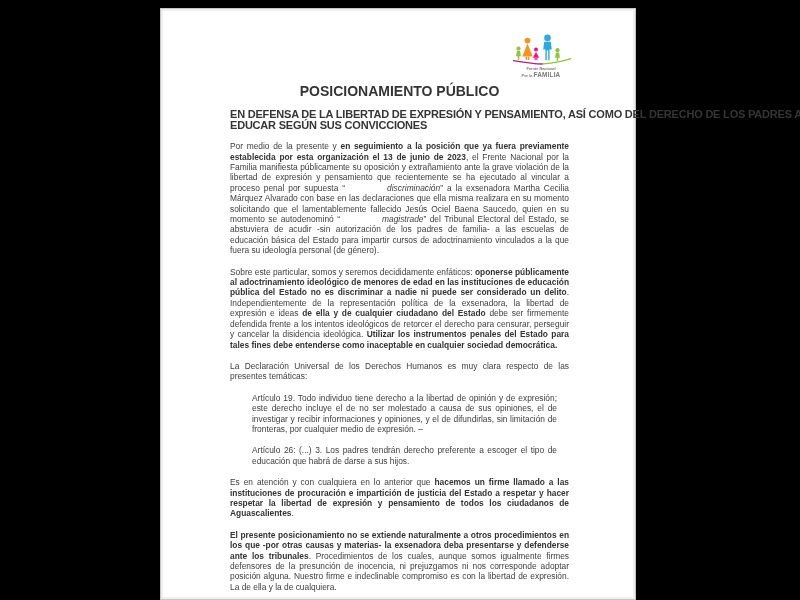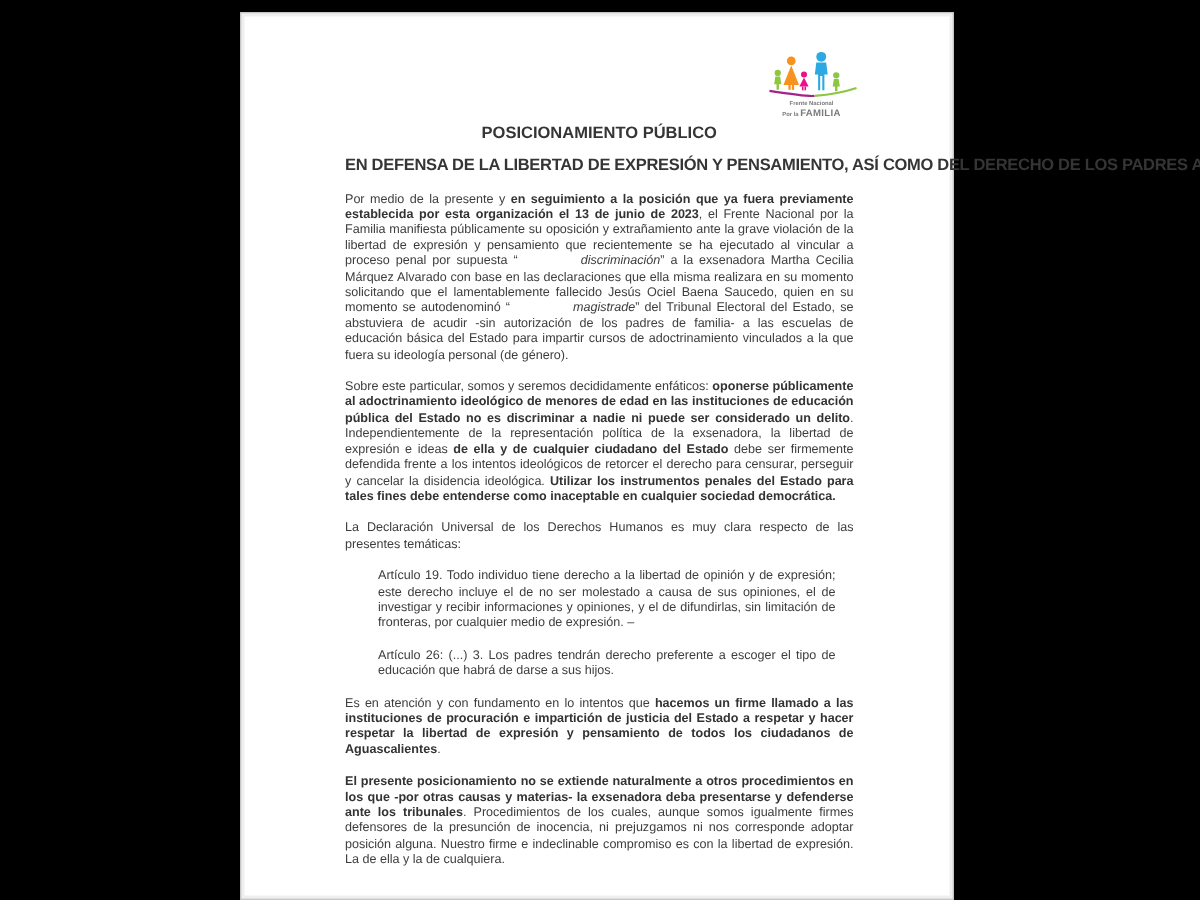--- a/index.html
+++ b/index.html
@@ -9,21 +9,21 @@
     position:absolute;left:160px;top:8px;width:476px;height:592px;
     background:#fff;border:1px solid #c6c6c6;box-sizing:border-box;
     padding:24px 66px 0 69px;
     font-family:"Liberation Sans",sans-serif;color:#3d3d3d;
     box-shadow:0 0 0 2px #efefef inset;
   }
   .logo{width:64px;margin:0 -6px 2px auto;}
   .logo-svg{display:block;}
   .lc-small{font-size:3.9px;font-weight:600;font-family:"Liberation Sans",sans-serif;}
   .lc-big{font-size:6.4px;font-weight:700;letter-spacing:0.2px;font-family:"Liberation Sans",sans-serif;}
-  .title{text-align:center;font-weight:700;font-size:11px;margin:4px 0 10px;color:#353535;}
+  .title{text-align:center;font-weight:700;font-size:14px;margin:4px 0 10px;color:#353535;}
   .subtitle{text-align:left;font-weight:700;font-size:11px;line-height:10.6px;
     letter-spacing:-0.2px;white-space:nowrap;color:#353535;}
   .subtitle-wrap{margin:0 0 11px;}
   p.body{font-size:8.4px;line-height:10.4px;text-align:justify;margin:0 0 11px;}
   p.quote{margin:0 12px 11px 22px;}
   .b{font-weight:700;color:#333;}
   .i{font-style:italic;padding-left:42px;}
   .u{}
 </style>
 </head>
@@ -62,24 +62,25 @@
         <path d="M32,30.9 Q48,29.6 60,25.6" fill="none" stroke-width="1.4" stroke="#8dc63f"></path>
         <text x="30" y="37" text-anchor="middle" class="lc-small" fill="#7a7a7a">Frente Nacional</text>
         <text x="30" y="44" text-anchor="middle" fill="#7a7a7a"><tspan class="lc-small">Por la </tspan><tspan class="lc-big">FAMILIA</tspan></text>
       </svg>
     </div>
 
     <div class="title">POSICIONAMIENTO PÚBLICO</div>
 
     <div class="subtitle-wrap">
       <div class="subtitle">EN DEFENSA DE LA LIBERTAD DE EXPRESIÓN Y PENSAMIENTO, ASÍ COMO DEL DERECHO DE LOS PADRES A</div>
+      <div class="subtitle">EDUCAR SEGÚN SUS CONVICCIONES</div>
     </div>
 
     <p class="body"><span>Por medio de la presente y </span><span class="b">en seguimiento a la posición que ya fuera previamente establecida por esta organización el 13 de junio de 2023</span><span>, el Frente Nacional por la Familia manifiesta públicamente su oposición y extrañamiento ante la grave violación de la libertad de expresión y pensamiento que recientemente se ha ejecutado al vincular a proceso penal por supuesta “</span><span class="i">discriminación</span><span>” a la exsenadora Martha Cecilia Márquez Alvarado con base en las declaraciones que ella misma realizara en su momento solicitando que el lamentablemente fallecido Jesús Ociel Baena Saucedo, quien en su momento se autodenominó “</span><span class="i">magistrade</span><span>” del Tribunal Electoral del Estado, se abstuviera de acudir -sin autorización de los padres de familia- a las escuelas de educación básica del Estado para impartir cursos de adoctrinamiento vinculados a la que fuera su ideología personal (de género).</span></p>
     <p class="body"><span>Sobre este particular, somos y seremos decididamente enfáticos: </span><span class="b">oponerse públicamente al adoctrinamiento ideológico de menores de edad en las instituciones de educación pública del Estado no es discriminar a nadie ni puede ser considerado un delito</span><span>. Independientemente de la representación política de la exsenadora, la libertad de expresión e ideas </span><span class="b">de ella </span><span class="b u">y de cualquier ciudadano del Estado</span><span> debe ser firmemente defendida frente a los intentos ideológicos de retorcer el derecho para censurar, perseguir y cancelar la disidencia ideológica. </span><span class="b">Utilizar los instrumentos penales del Estado para tales fines debe entenderse como inaceptable en cualquier sociedad democrática.</span></p>
     <p class="body"><span>La Declaración Universal de los Derechos Humanos es muy clara respecto de las presentes temáticas:</span></p>
     <p class="body quote"><span>Artículo 19. Todo individuo tiene derecho a la libertad de opinión y de expresión; este derecho incluye el de no ser molestado a causa de sus opiniones, el de investigar y recibir informaciones y opiniones, y el de difundirlas, sin limitación de fronteras, por cualquier medio de expresión. –</span></p>
     <p class="body quote"><span>Artículo 26: (...) 3. Los padres tendrán derecho preferente a escoger el tipo de educación que habrá de darse a sus hijos.</span></p>
-    <p class="body"><span>Es en atención y con fundamento en lo intentos que </span><span class="b">hacemos un firme llamado a las instituciones de procuración e impartición de justicia del Estado a respetar y hacer respetar la libertad de expresión y pensamiento de todos los ciudadanos de Aguascalientes</span><span>.</span></p>
+    <p class="body"><span>Es en atención y con cualquiera en lo anterior que </span><span class="b">hacemos un firme llamado a las instituciones de procuración e impartición de justicia del Estado a respetar y hacer respetar la libertad de expresión y pensamiento de todos los ciudadanos de Aguascalientes</span><span>.</span></p>
     <p class="body"><span class="b">El presente posicionamiento no se extiende naturalmente a otros procedimientos en los que -por otras causas y materias- la exsenadora deba presentarse y defenderse ante los tribunales</span><span>. Procedimientos de los cuales, aunque somos igualmente firmes defensores de la presunción de inocencia, ni prejuzgamos ni nos corresponde adoptar posición alguna. Nuestro firme e indeclinable compromiso es con la libertad de expresión. La de ella y la de cualquiera.</span></p>
 
   </div>
 </div>
 
 </body></html>

